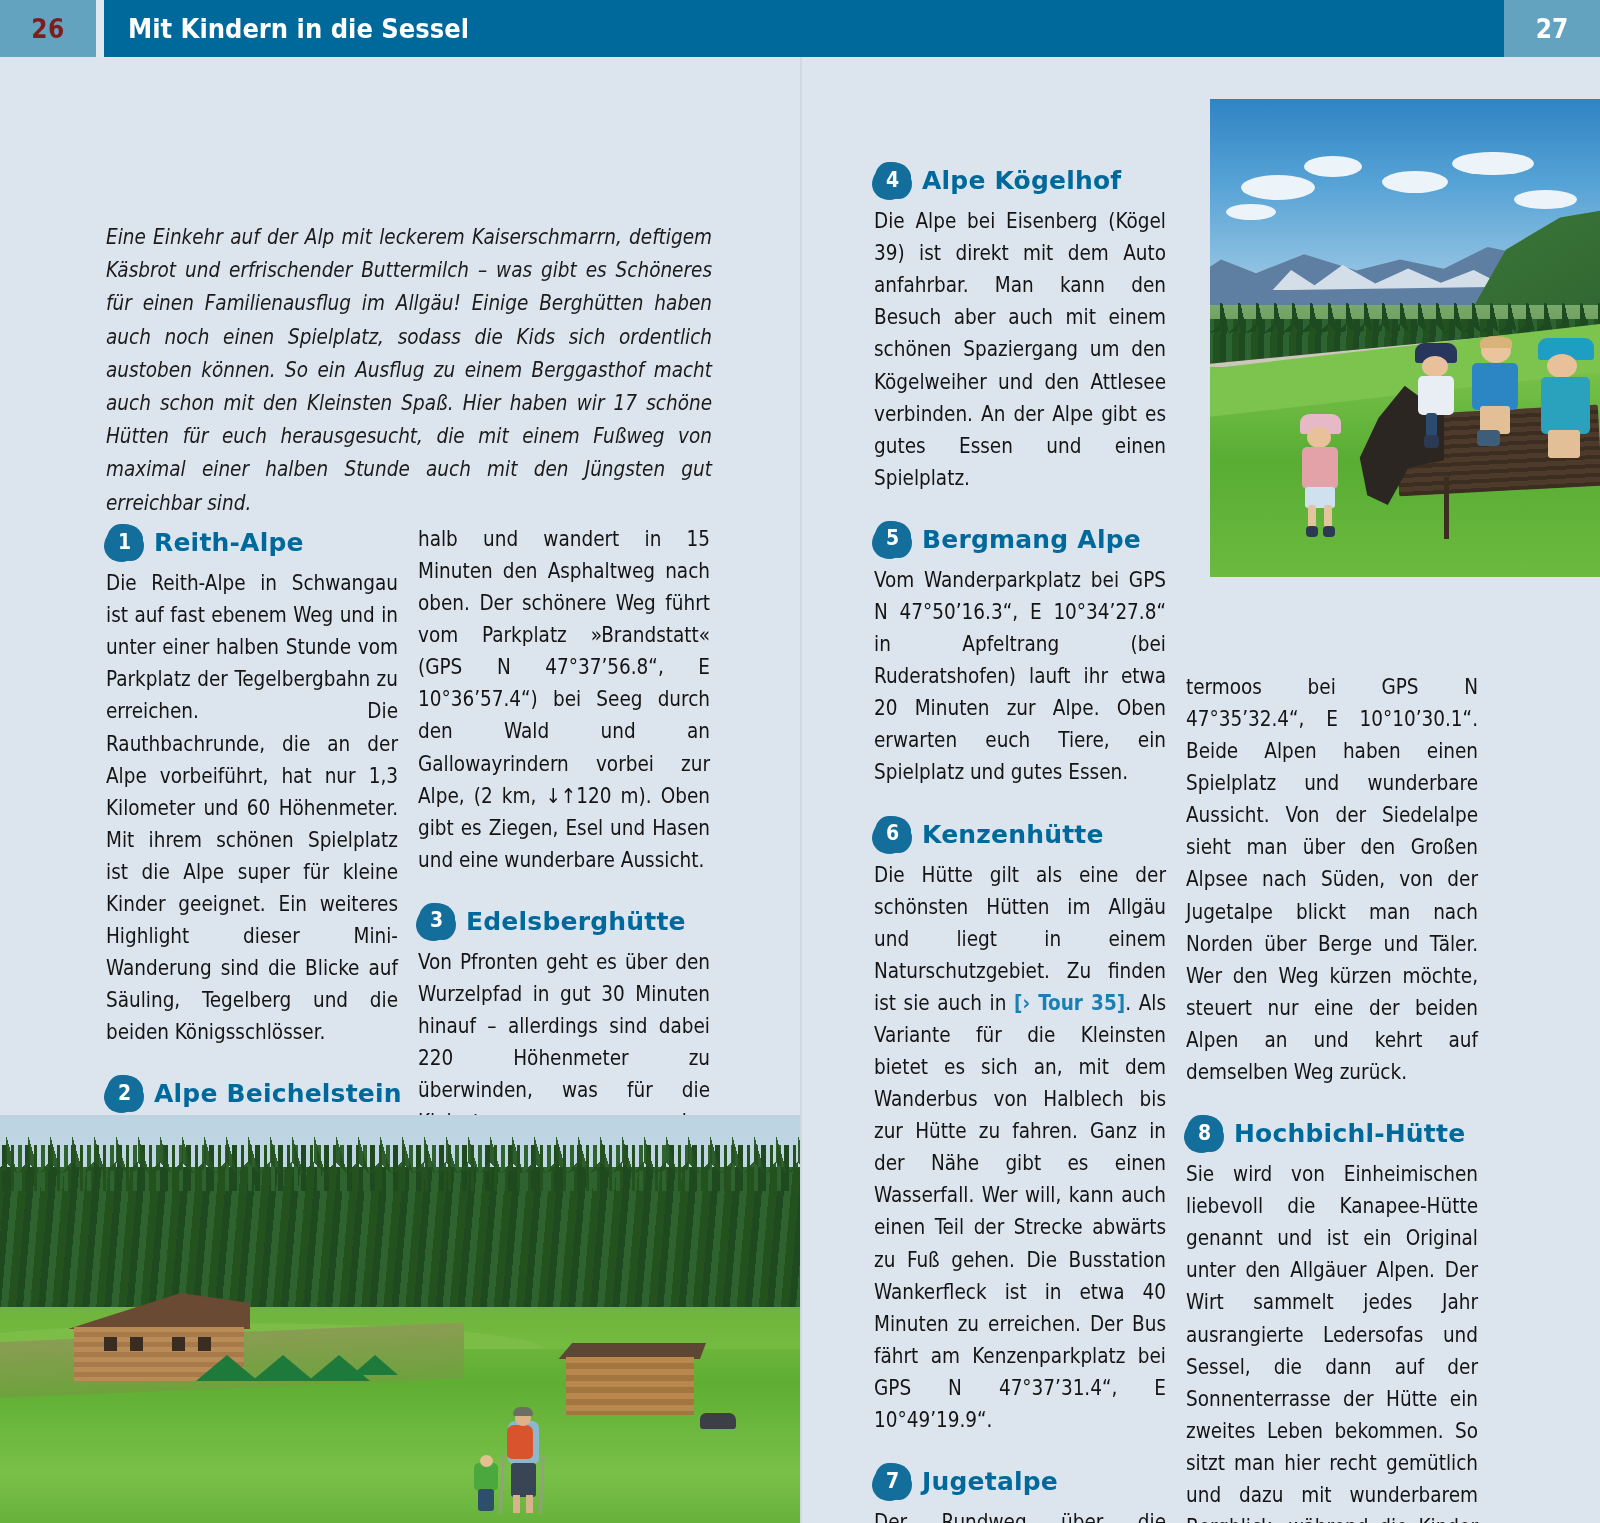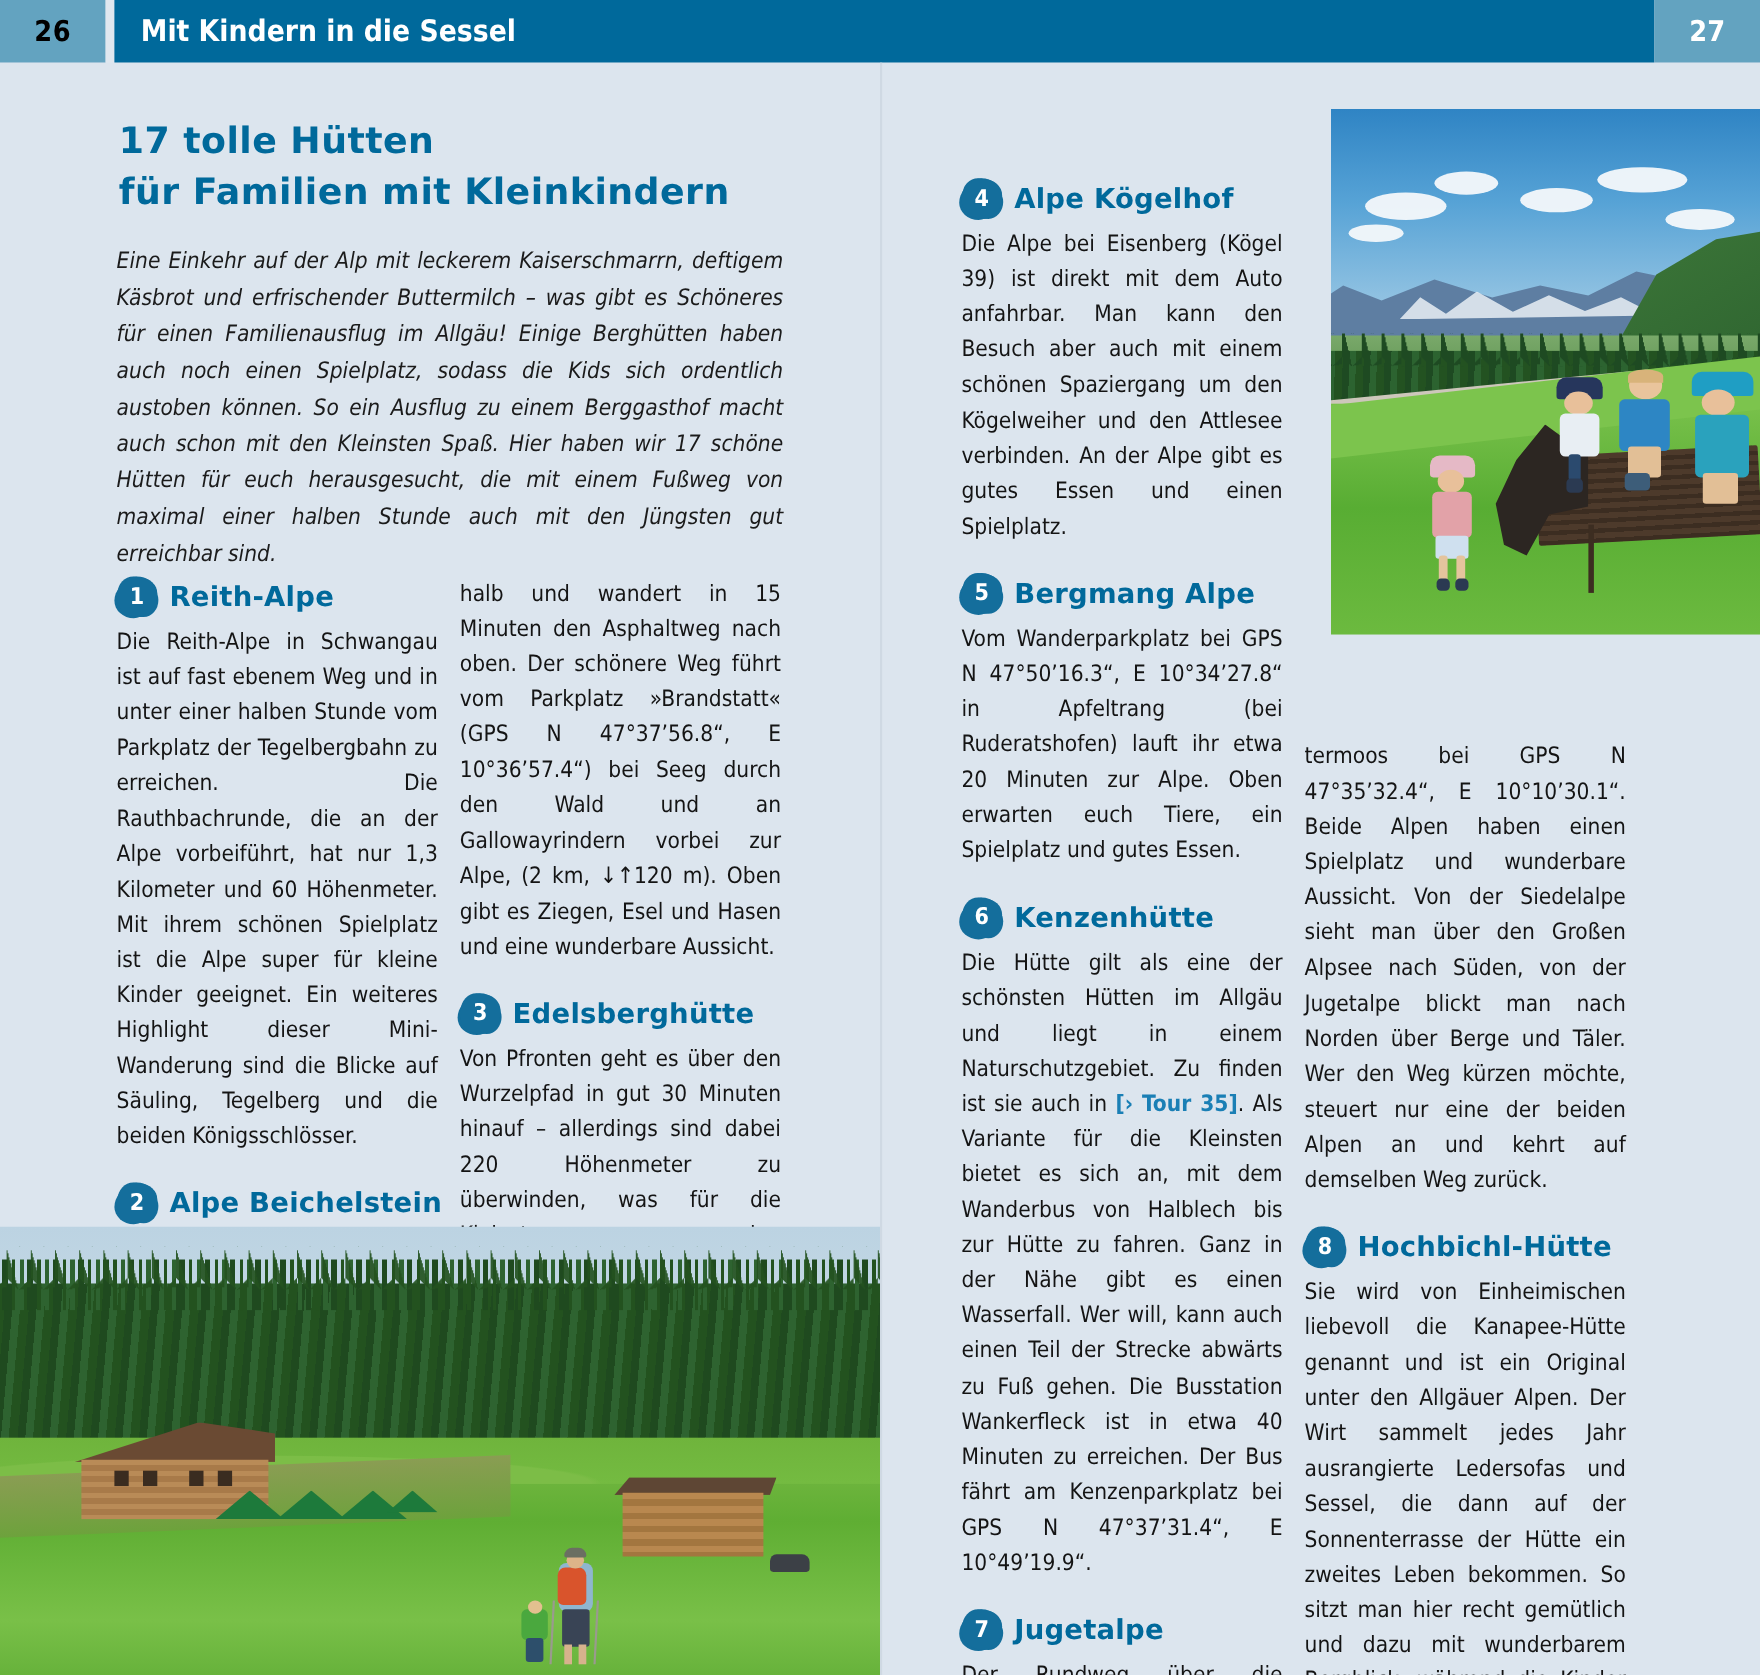--- a/index.html
+++ b/index.html
@@ -16,21 +16,21 @@
   
   .header {
     display: flex;
     height: 57px;
     width: 100%;
     align-items: stretch;
   }
   .hdr-pagenum-left {
     width: 96px;
     background: #63a3c0;
-    color: #000000;
+    color: #7f1d1d;
     display: flex;
     align-items: center;
     justify-content: center;
     font-size: 26px;
     font-weight: bold;
     font-family: "DejaVu Sans Condensed", "Liberation Sans Narrow", "Liberation Sans", sans-serif;
     letter-spacing: .5px;
   }
   .hdr-gap { width: 8px; background: #dfe7ef; }
   .hdr-bar-left {
@@ -286,24 +286,20 @@
   <div class="hdr-gap"></div>
   <div class="hdr-bar-left">Mit Kindern in die Sessel</div>
   <div class="hdr-pagenum-right">27</div>
 </div>
 
 <div class="spread">
   <div class="page-left"></div>
   <div class="page-right"></div>
   <div class="gutter-line"></div>
 
-  <div class="headline">
-    <div>17 tolle Hütten</div>
-    <div>für Familien mit Kleinkindern</div>
-  </div>
 
   <div class="intro">Eine Einkehr auf der Alp mit leckerem Kaiserschmarrn, deftigem Käsbrot und erfrischender Buttermilch – was gibt es Schöneres für einen Familienausflug im Allgäu! Einige Berghütten haben auch noch einen Spielplatz, sodass die Kids sich ordentlich austoben können. So ein Ausflug zu einem Berggasthof macht auch schon mit den Kleinsten Spaß. Hier haben wir 17 schöne Hütten für euch herausgesucht, die mit einem Fußweg von maximal einer halben Stunde auch mit den Jüngsten gut erreichbar sind.</div>
 
   <div class="col" id="col-l1">
     <div class="entry-head">
       <span class="badge">
         <span class="blob"></span>
         <span class="num">1</span>
       </span>
       <span class="entry-title">Reith-Alpe</span>

